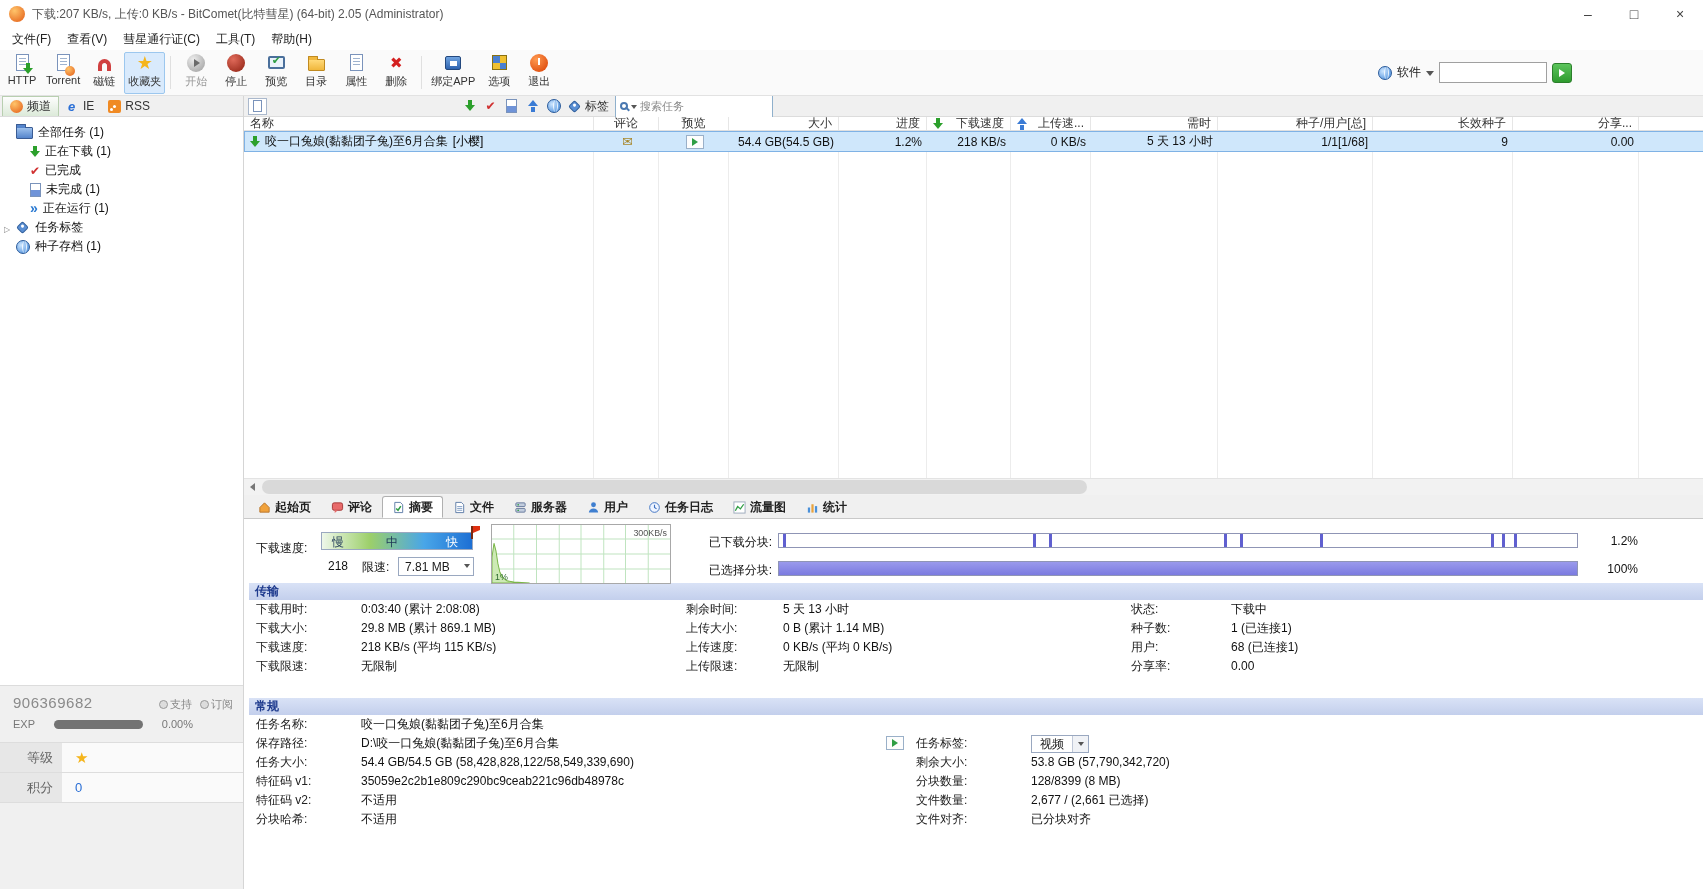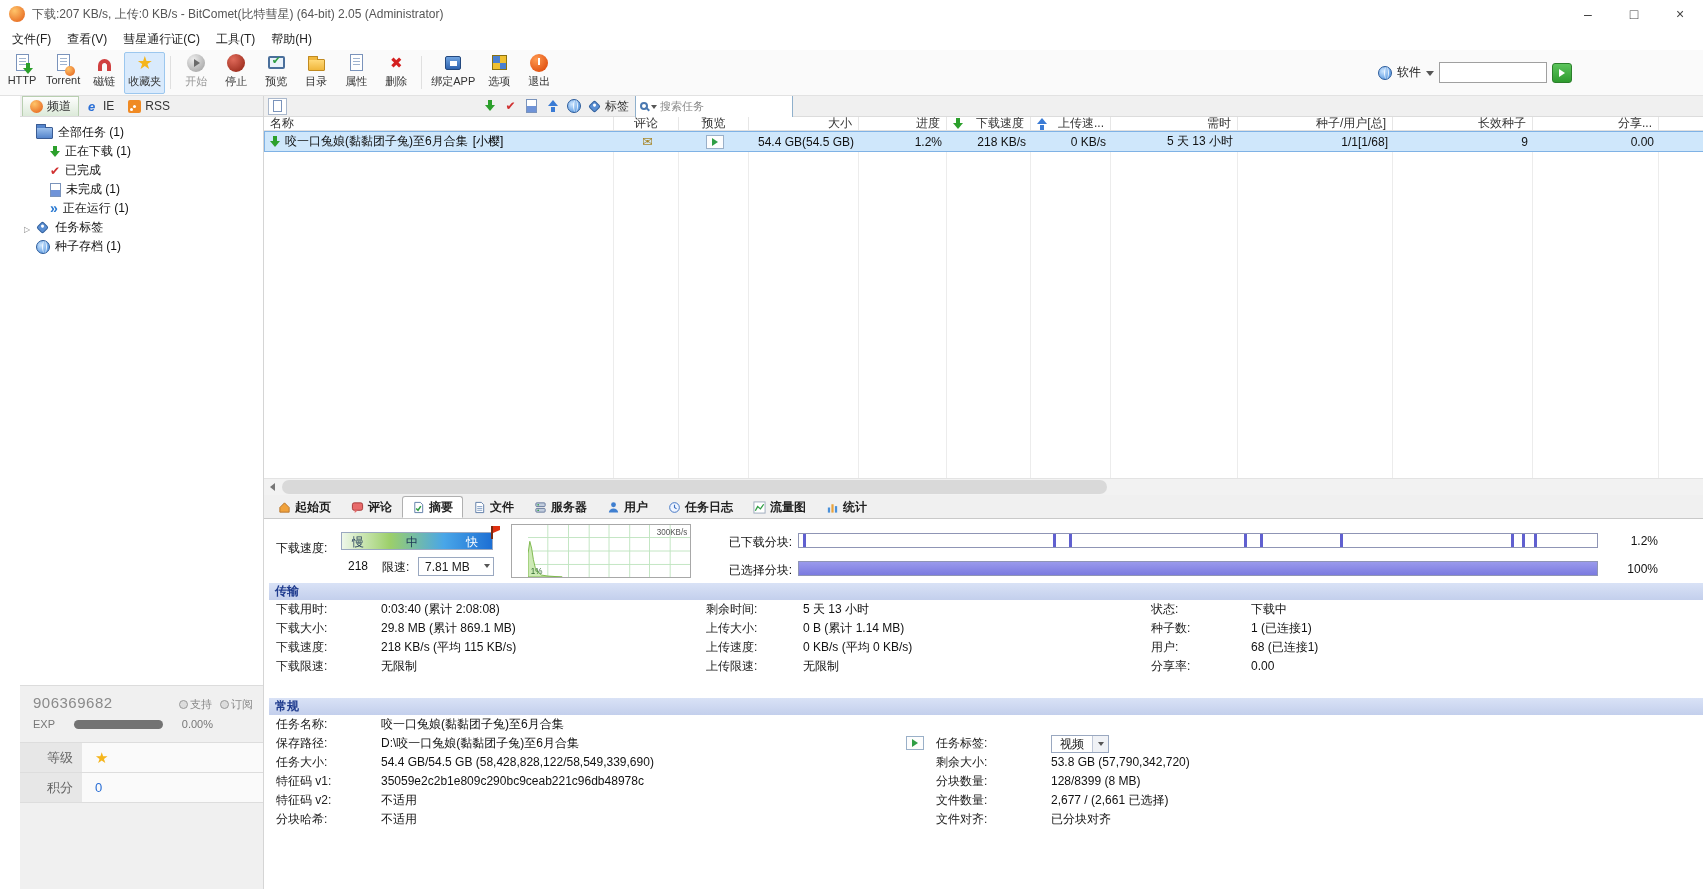--- a/index.html
+++ b/index.html
@@ -72,21 +72,21 @@
   .tagic::after { content:""; width:3px; height:3px; border-radius:50%; background:#fff; position:absolute; left:1px; top:1px; }
   .run-ic::before { content:"»"; color:#2a7ad2; font-weight:bold; font-size:14px; line-height:12px; }
   .mag { width:8px; height:8px; border:2px solid #4a78b0; border-radius:50%; }
   .mag::after { content:""; position:absolute; width:5px; height:2px; background:#4a78b0; transform:rotate(45deg); right:-4px; bottom:-2px; }
   .expander::before { content:"▷"; color:#888; font-size:8px; }
   .play-box { width:18px; height:14px; background:#fdfdfd; border:1px solid #9ab0c8; display:inline-flex; align-items:center; justify-content:center; }
   .play-box::after { content:""; border-left:6px solid #2f9e44; border-top:4px solid transparent; border-bottom:4px solid transparent; }
 
   
   .body-row { flex:1; display:flex; min-height:0; }
-  .sidebar { width:244px; flex:none; border-right:1px solid #d5d5d5; display:flex; flex-direction:column; background:#fff;margin-left:20px; }
+  .sidebar { width:244px; flex:none; border-right:1px solid #d5d5d5; display:flex; flex-direction:column; background:#fff; }
   .main { width:1500px; flex:none; display:flex; flex-direction:column; min-width:0; }
 
   
   .side-tabs { height:21px; flex:none; background:#f0f0f0; border-bottom:1px solid #dcdcdc; display:flex; align-items:stretch; padding-left:2px; }
   .stab { display:flex; align-items:center; gap:4px; padding:0 7px; font-size:12px; color:#333; }
   .stab.active { background:linear-gradient(#fdfdfd,#dcead9); border:1px solid #b8cfb0; border-bottom:none; }
   .stab-ic { width:13px; height:13px; border-radius:2px; position:relative; flex:none; }
   .stab-ic.comet { border-radius:50%; background:radial-gradient(circle at 35% 30%, #ffc46a, #e25a14); }
   .stab-ic.ie::before { content:"e"; color:#2a6fd6; font-weight:bold; font-style:italic; font-size:13px; line-height:13px; position:absolute; left:2px; top:0; }
   .stab-ic.rss { background:#f08a24; }
@@ -160,21 +160,21 @@
   
   .summary { height:370px; flex:none; background:#fff; position:relative; overflow:hidden; }
   .top-area { height:64px; position:relative; }
   .s-lab, .s-val { position:absolute; white-space:nowrap; color:#111; }
   .slider { position:absolute; width:152px; height:18px; border:1px solid #9aa8c0; background:linear-gradient(90deg,#eef7ea 0%,#9ccf6a 32%,#49a6e8 68%,#1d6fd4 100%); }
   .slider .mark { position:absolute; top:1px; font-size:12px; color:#1c3557; }
   .slider .mark.m3 { color:#fff; }
   .flag { position:absolute; right:-1px; top:-7px; width:2px; height:13px; background:#7a2a12; }
   .flag::after { content:""; position:absolute; left:2px; top:0; border-top:4px solid #e03010; border-bottom:3px solid transparent; border-left:7px solid #e03010; }
   .limit-combo { position:absolute; width:76px; height:19px; border:1px solid #9aa8c0; background:#fff; display:flex; align-items:center; justify-content:space-between; padding:0 3px 0 6px; }
-  .graph { position:absolute; width:180px; height:54px; border:1px solid #a8a8a8; background:#fff;padding-left:16px; }
+  .graph { position:absolute; width:180px; height:60px; border:1px solid #a8a8a8; background:#fff; }
   .graph svg { display:block; width:100%; height:100%; }
   .p-lab { position:absolute; left:412px; width:116px; text-align:right; white-space:nowrap; color:#111; }
   .p-pct { position:absolute; left:1342px; width:52px; text-align:right; color:#111; }
   .pbar { position:absolute; left:534px; width:800px; height:15px; border:1px solid #8f95b5; background:#fff; }
   .pbar-ticks { width:100%; height:100%; background-image:linear-gradient(#6060d0,#6060d0),linear-gradient(#6060d0,#6060d0),linear-gradient(#6060d0,#6060d0),linear-gradient(#6060d0,#6060d0),linear-gradient(#6060d0,#6060d0),linear-gradient(#6060d0,#6060d0),linear-gradient(#6060d0,#6060d0),linear-gradient(#6060d0,#6060d0),linear-gradient(#6060d0,#6060d0); background-size:3px 100%; background-repeat:no-repeat; background-position:0.5% 0,32% 0,34% 0,56% 0,58% 0,68% 0,89.5% 0,91% 0,92.5% 0; }
   .pbar-full { width:100%; height:100%; background:linear-gradient(#9a9aec,#7a7ae0); }
   .sec-header { height:17px; line-height:17px; margin:0 18px 0 5px; background:linear-gradient(#d9e2f6,#c3cfec); color:#1f3b8e; font-weight:bold; padding-left:6px; }
   .trow, .grow { height:19px; line-height:19px; padding-left:12px; display:flex; white-space:nowrap; }
   .lab { color:#222; flex:none; } .val { color:#111; flex:none; overflow:hidden; }
   .lab.w1 { width:105px; } .val.w1 { width:325px; }

